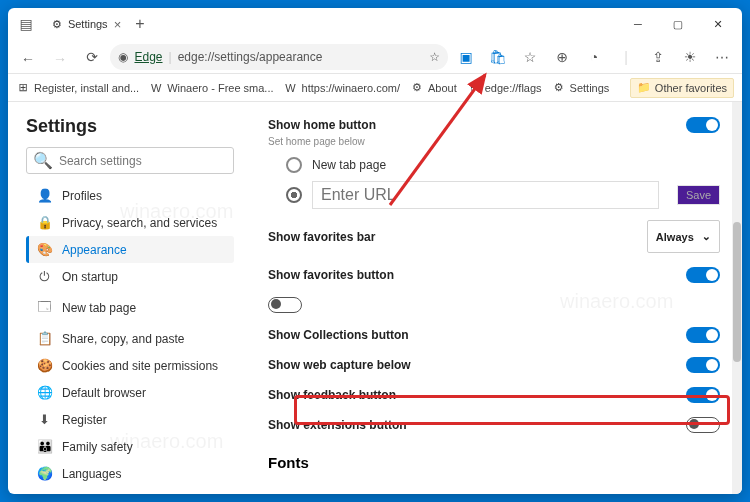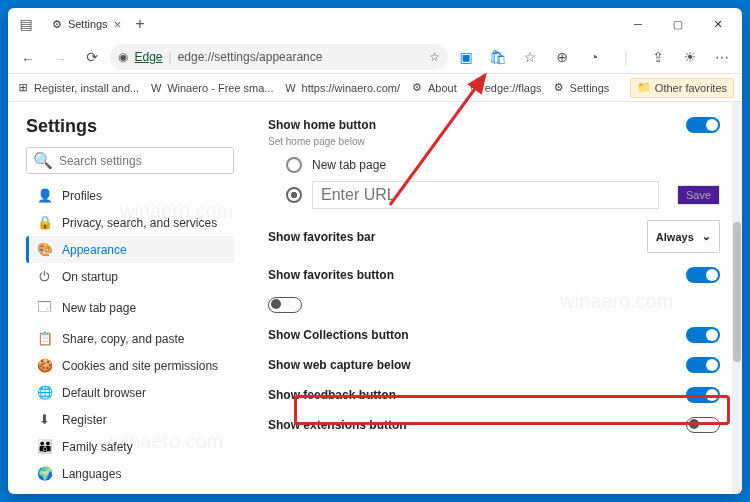--- a/index.html
+++ b/index.html
@@ -229,20 +229,21 @@
           <div class="setting-row bold">
             <span>Show feedback button</span>
             <div class="toggle on"></div>
           </div>
           <div class="setting-row bold">
             <span>Show extensions button</span>
             <div class="toggle off"></div>
           </div>
         </div>
 
+      <div class="section-title">Fonts</div>
       <div class="setting-row bold">
         
         
       </div>
 
       <div class="scrollbar-corner">
         <div class="scrollbar-thumb" style="top:120px;height:140px"></div>
       </div>
     </div>
   </div>

